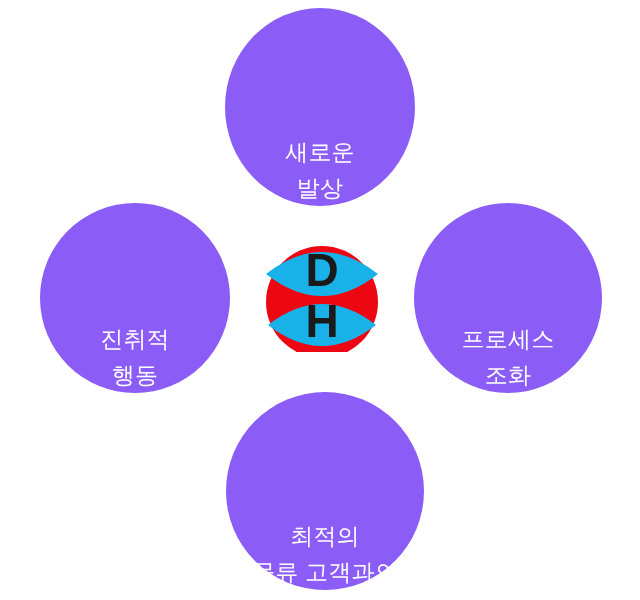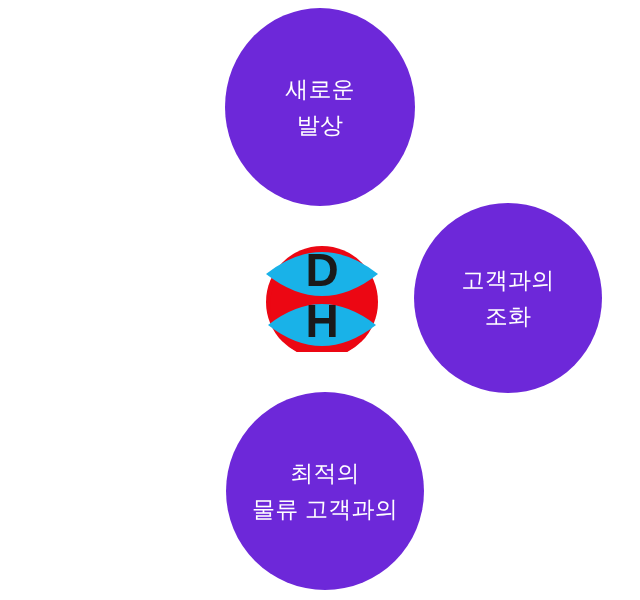--- a/index.html
+++ b/index.html
@@ -19,23 +19,23 @@
     position: relative;
     width: 640px;
     height: 600px;
     background: #ffffff;
   }
 
   
   .value-circle {
     position: absolute;
     border-radius: 50%;
-    background: #6d28d9;
+    background: #8b5cf6;
     display: flex;
-    align-items: center;
+    align-items: flex-end;
     justify-content: center;
     text-align: center;
     box-sizing: border-box;
   }
   .value-circle .label {
     color: #ffffff;
     font-size: 23px;
     line-height: 36px;
     font-weight: 400;
     letter-spacing: 0.2px;
@@ -64,23 +64,27 @@
 </head>
 <body>
 
 <div id="stage">
 
   <div class="value-circle" id="circle-top">
     <span class="label">새로운
 발상</span>
   </div>
 
+  <div class="value-circle" id="circle-left">
+    <span class="label">진취적
+행동</span>
+  </div>
 
   <div class="value-circle" id="circle-right">
-    <span class="label">고객과의
+    <span class="label">프로세스
 조화</span>
   </div>
 
   <div class="value-circle" id="circle-bottom">
     <span class="label">최적의
 물류 고객과의</span>
   </div>
 
   <div id="logo">
     <svg viewBox="0 0 112 108" xmlns="http://www.w3.org/2000/svg">

